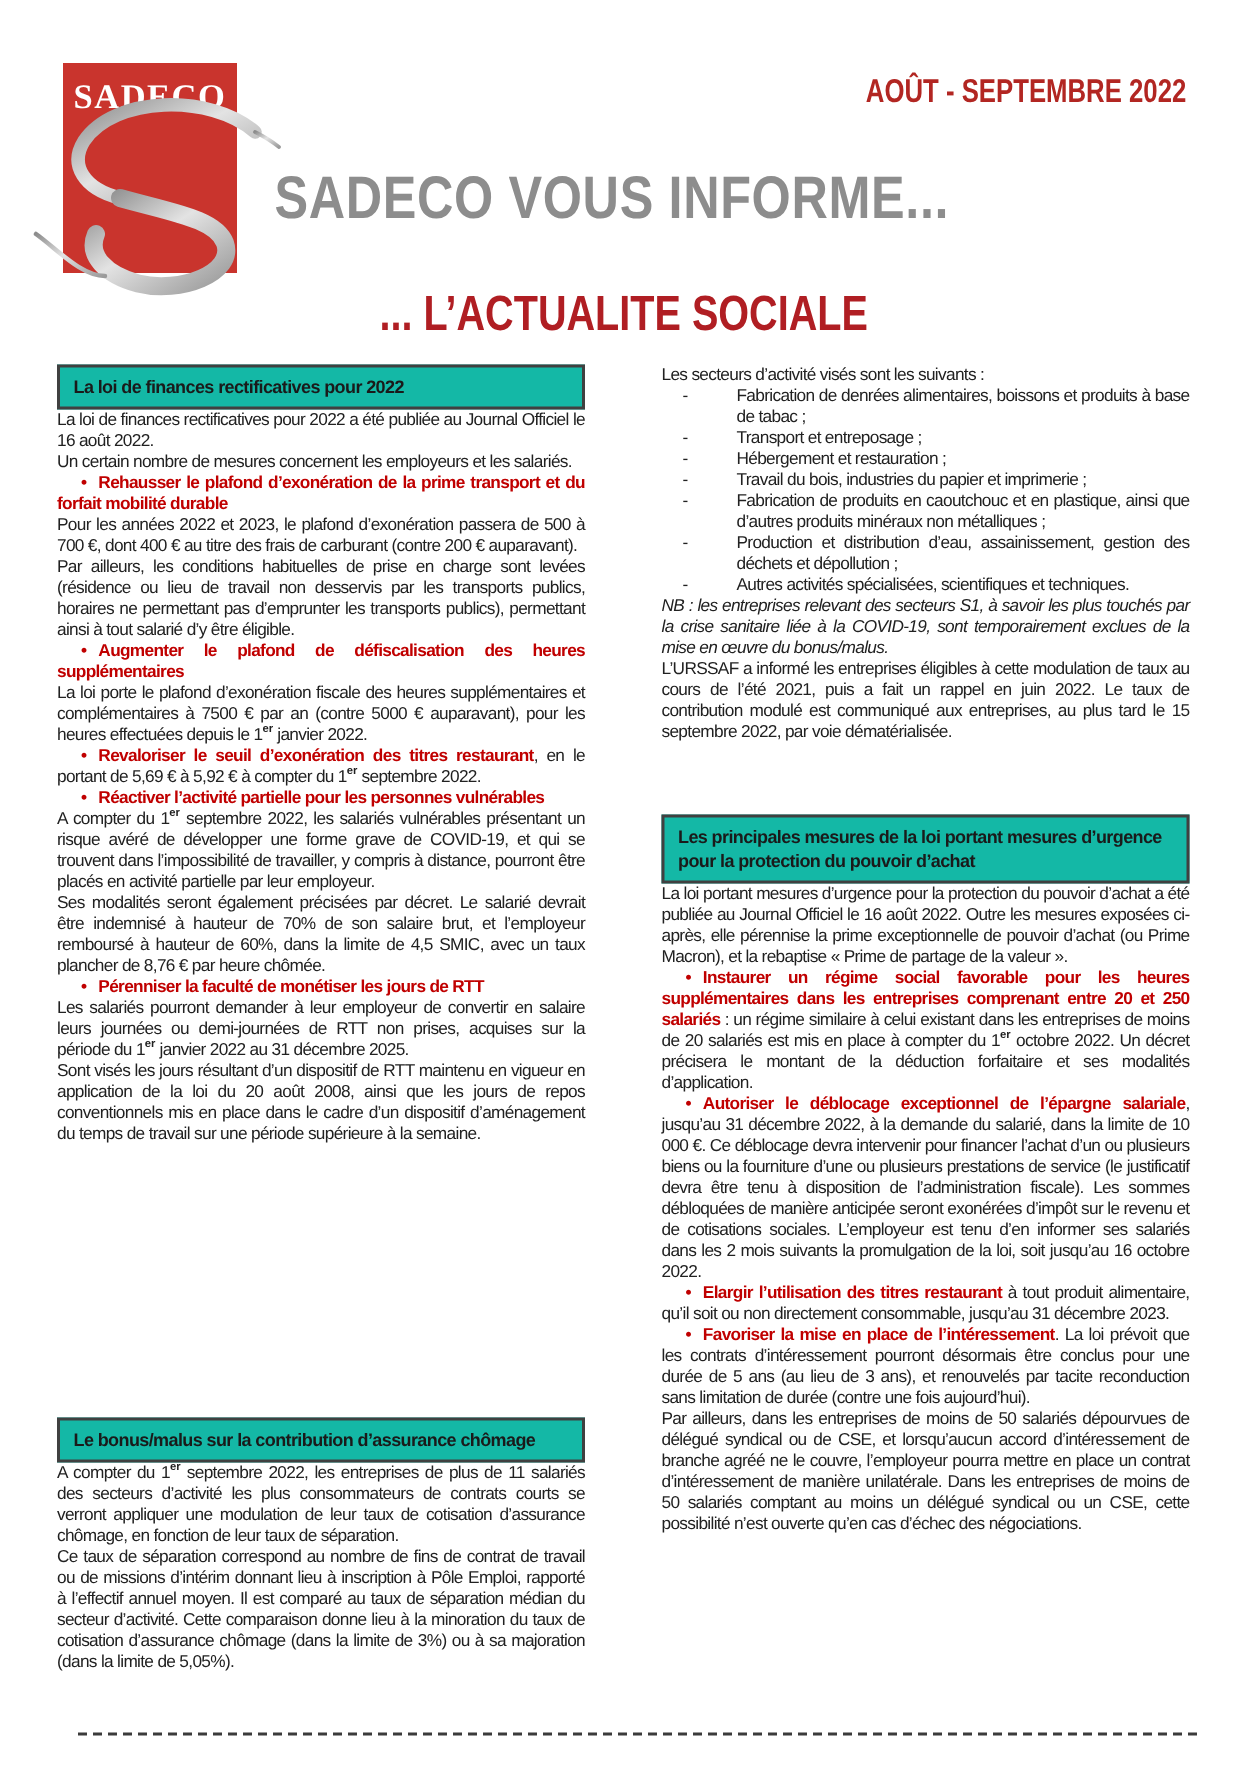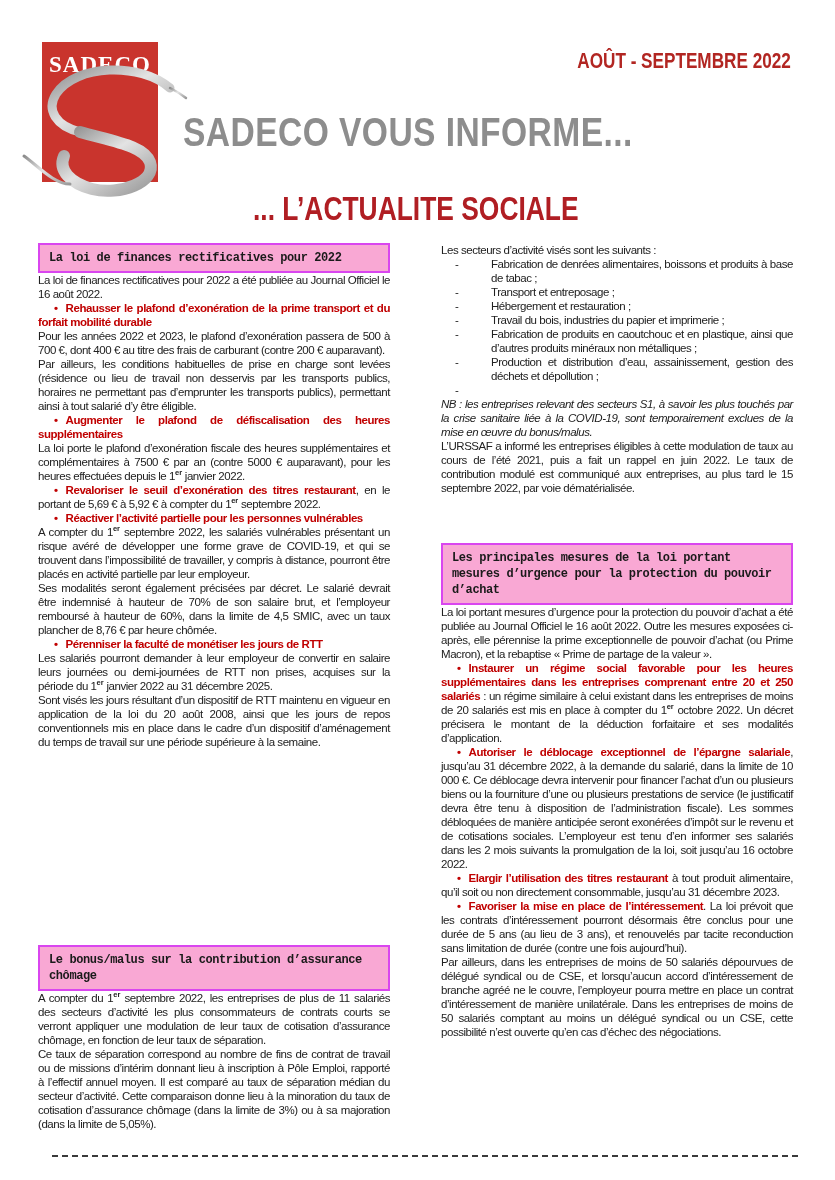--- a/index.html
+++ b/index.html
@@ -15,22 +15,22 @@
   .logo{position:absolute;left:20px;top:38px;width:200px;height:170px;}
   
   .col{position:absolute;width:352px;font-size:11.5px;line-height:14px;letter-spacing:-0.45px;
        text-align:justify;}
   .colL{left:38px;} .colR{left:441px;}
   .blockA{top:243px;} .blockBL{top:945px;} .blockBR{top:543px;}
   p.body{margin:0;}
   .gap{margin-top:14px;}
   .gap-s{margin-top:11px;}
   .gap-l{margin-top:16px;}
-  .hbox{background:#f9a8d4;border:2px solid #d946ef;padding:5px 9px;font-weight:bold;
-        font-size:12px;line-height:16px;color:#1a1a1a;letter-spacing:-0.4px;text-align:left;font-family:Liberation Mono, monospace;}
+  .hbox{background:#14b8a6;border:2px solid #404040;padding:5px 9px;font-weight:bold;
+        font-size:12px;line-height:16px;color:#1a1a1a;letter-spacing:-0.4px;text-align:left;}
   .rh{color:#c00000;font-weight:bold;}
   .bh{text-indent:16px;}
   .dot{color:#c00000;font-weight:bold;margin-right:8px;}
   .sup{font-size:7.5px;vertical-align:super;letter-spacing:0;line-height:0;font-weight:bold;}
   .italic{font-style:italic;}
   .li{display:flex;}
   .li .dash{flex:0 0 50px;padding-left:14px;box-sizing:border-box;}
   .li .txt{flex:1;text-align:justify;}
   .dashed{position:absolute;left:52px;width:746px;top:1155px;height:0;border-top:2px dashed #3b3b3b;}
 </style>
@@ -58,20 +58,21 @@
   </svg>
 
   <div class="date">AOÛT - SEPTEMBRE 2022</div>
   <div class="main-title">SADECO VOUS INFORME...</div>
   <div class="subtitle">... L’ACTUALITE SOCIALE</div>
 
   <div class="col colL blockA">
     <div class="hbox">La loi de finances rectificatives pour 2022</div>
 
     <p class="body gap-s">La loi de finances rectificatives pour 2022 a été publiée au Journal Officiel le 16 août 2022.</p>
+    <p class="body">Un certain nombre de mesures concernent les employeurs et les salariés.</p>
 
     <p class="body bh gap-l"><span class="dot">•</span><span class="rh">Rehausser le plafond d’exonération de la prime transport et du forfait mobilité durable</span></p>
     <p class="body">Pour les années 2022 et 2023, le plafond d’exonération passera de 500 à 700 €, dont 400 € au titre des frais de carburant (contre 200 € auparavant).</p>
 
     <p class="body gap">Par ailleurs, les conditions habituelles de prise en charge sont levées (résidence ou lieu de travail non desservis par les transports publics, horaires ne permettant pas d’emprunter les transports publics), permettant ainsi à tout salarié d’y être éligible.</p>
 
     <p class="body bh gap"><span class="dot">•</span><span class="rh">Augmenter le plafond de défiscalisation des heures supplémentaires</span></p>
     <p class="body"><span>La loi porte le plafond d’exonération fiscale des heures supplémentaires et complémentaires à 7500 € par an (contre 5000 € auparavant), pour les heures effectuées depuis le 1</span><sup class="sup">er</sup><span> janvier 2022.</span></p>
 
     <p class="body bh gap"><span class="dot">•</span><span class="rh">Revaloriser le seuil d’exonération des titres restaurant</span><span>, en le portant de 5,69 € à 5,92 € à compter du 1</span><sup class="sup">er</sup><span> septembre 2022.</span></p>
@@ -114,20 +115,21 @@
     <div class="li">
         <span class="dash">-</span>
         <span class="txt">Fabrication de produits en caoutchouc et en plastique, ainsi que d’autres produits minéraux non métalliques ;</span>
       </div>
     <div class="li">
         <span class="dash">-</span>
         <span class="txt">Production et distribution d’eau, assainissement, gestion des déchets et dépollution ;</span>
       </div>
     <div class="li">
         <span class="dash">-</span>
+        <span class="txt">Autres activités spécialisées, scientifiques et techniques.</span>
       </div>
 
     <p class="body gap italic">NB : les entreprises relevant des secteurs S1, à savoir les plus touchés par la crise sanitaire liée à la COVID-19, sont temporairement exclues de la mise en œuvre du bonus/malus.</p>
 
     <p class="body gap">L’URSSAF a informé les entreprises éligibles à cette modulation de taux au cours de l’été 2021, puis a fait un rappel en juin 2022. Le taux de contribution modulé est communiqué aux entreprises, au plus tard le 15 septembre 2022, par voie dématérialisée.</p>
   </div>
 
   <div class="col colR blockBR">
     <div class="hbox">Les principales mesures de la loi portant mesures d’urgence pour la protection du pouvoir d’achat</div>
 

